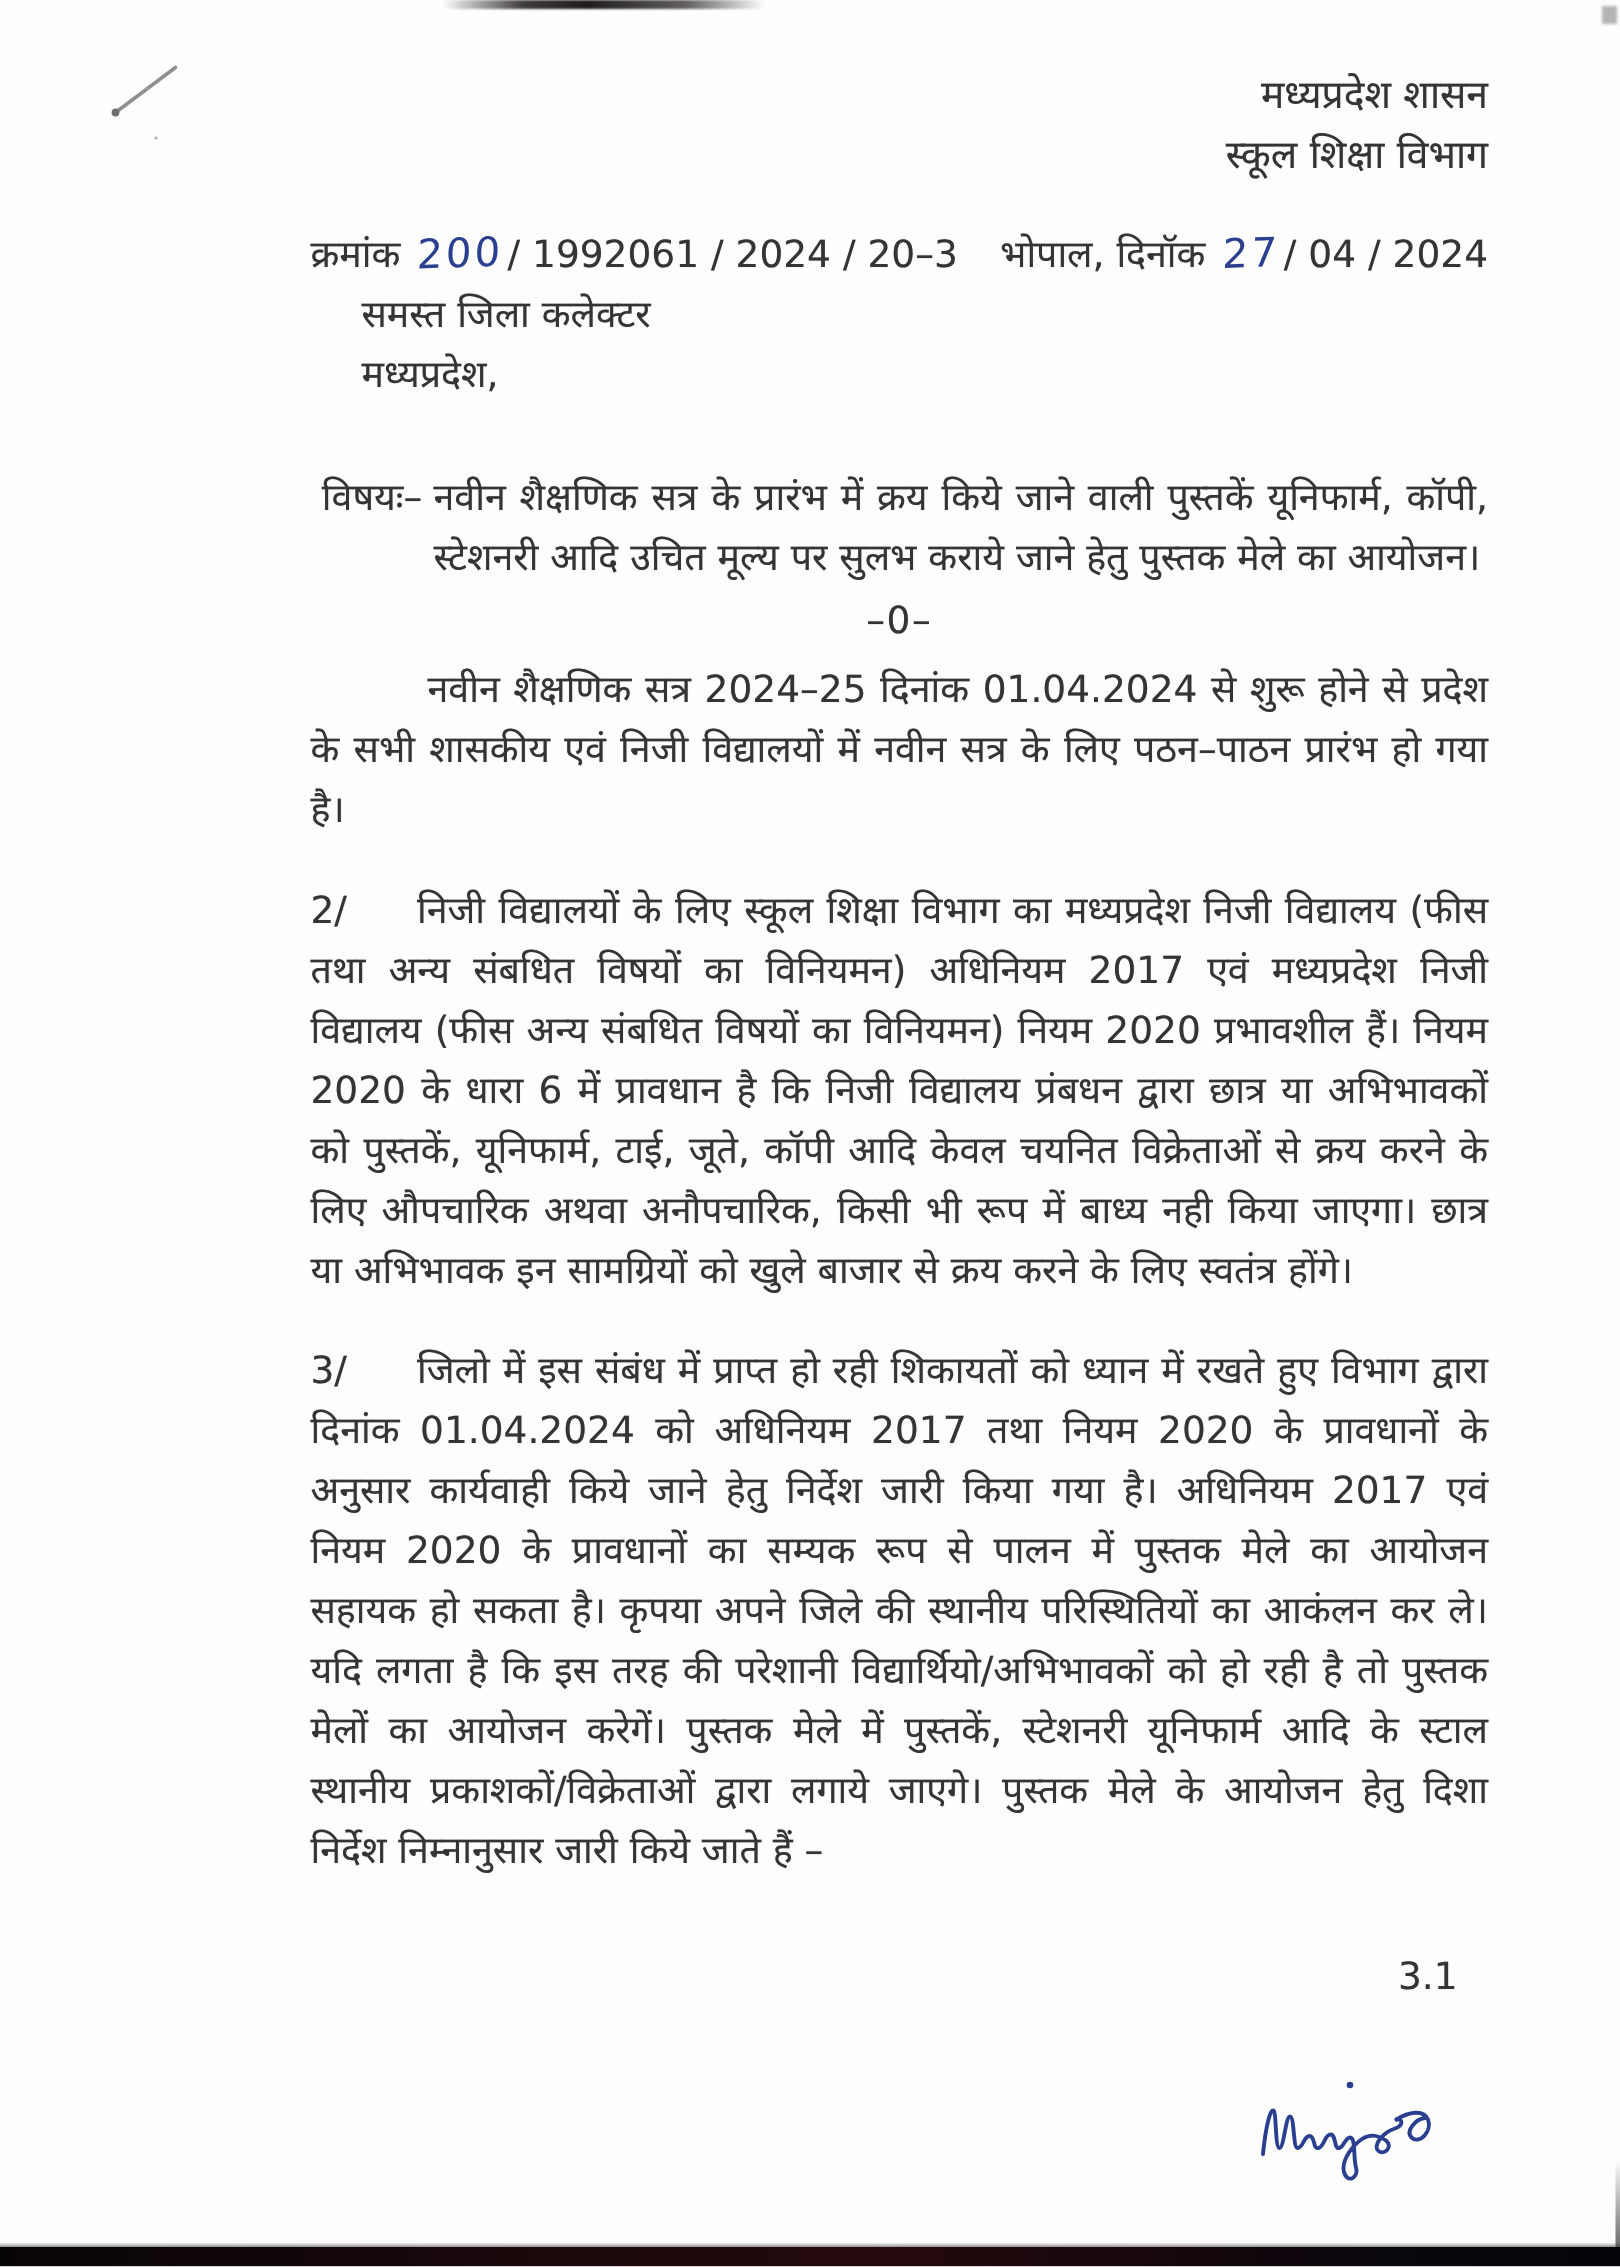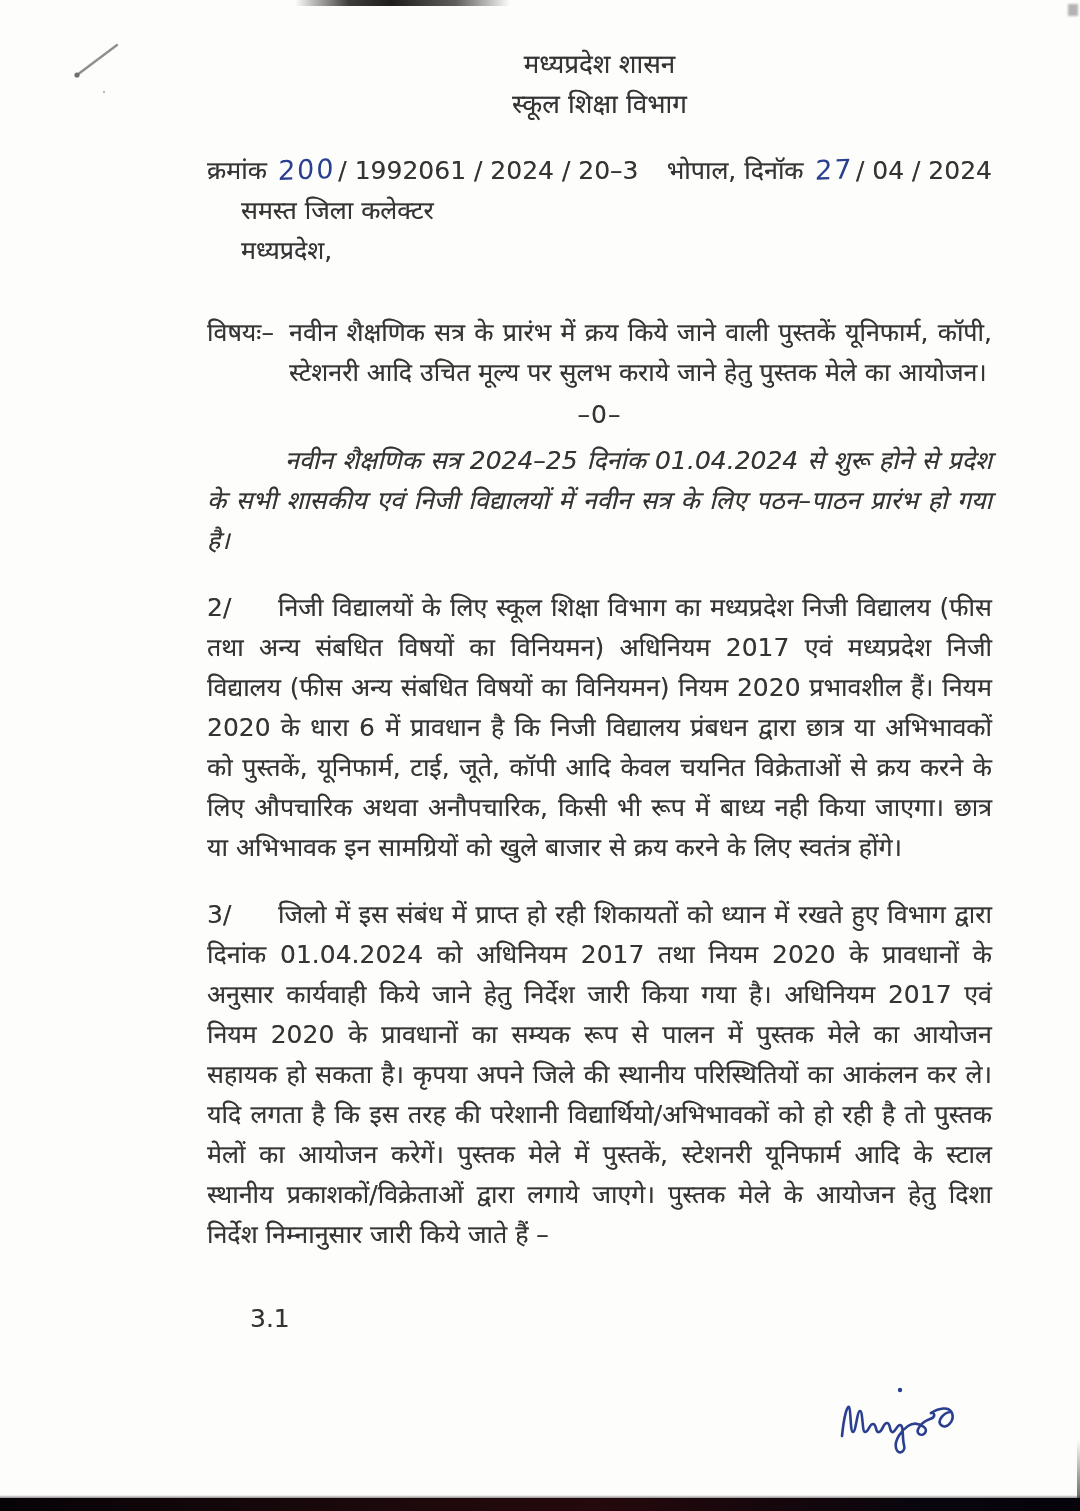--- a/index.html
+++ b/index.html
@@ -11,41 +11,41 @@
     background:#fdfdfc;
     overflow:hidden;
     font-family:"DejaVu Sans","Liberation Sans",sans-serif;
     color:#343434;
     text-shadow:0 0 0.5px rgba(70,70,70,.55);
   }
   .content {
     position:absolute; left:207px; top:44px; width:785px;
     font-size:25px; line-height:40px;
   }
-  .doc-header { text-align:center; font-size:26px; line-height:40px; }
+  .doc-header { text-align:right; font-size:26px; line-height:40px; }
   .ref-row { display:flex; justify-content:space-between; margin-top:26px; white-space:nowrap; }
   .hand {
     color:var(--ink-blue,#2a3f8f);
     display:inline-block;
     font-size:27px; letter-spacing:2px;
     transform:rotate(-2deg) skewX(-4deg);
     text-shadow:none; font-weight:500;
     padding:0 3px;
   }
   .prati { margin-top:8px; }
   .addressee { margin-left:34px; }
   .subject { display:flex; margin-top:42px; }
-  .subject-label { flex:0 0 82px; }
+  .subject-label { flex:0 0 82px;text-align:center; }
   .subject-text { flex:1; text-align:justify; }
   .divider { text-align:center; margin-top:2px; letter-spacing:1px; }
   .para { text-align:justify; }
-  .para.indent { text-indent:78px; margin-top:6px;font-style:italic; }
+  .para.indent { text-indent:78px; margin-top:6px; }
   .para.numbered { margin-top:27px; }
   .pnum { display:inline-block; width:71px; text-indent:0; }
-  .subpoint { display:flex; padding-left:43px; margin-top:44px; }
+  .subpoint { display:flex; padding-left:43px; margin-top:44px;justify-content:flex-end; }
   .subpoint .spnum { flex:0 0 60px; }
   .subpoint .sptext { flex:1; text-align:justify; }
   
   .smudge-top {
     position:absolute; left:295px; top:0; width:215px; height:6px;
     background:linear-gradient(to right, rgba(30,26,26,0), rgba(30,26,26,.85) 25%, rgba(20,16,16,.95) 45%, rgba(30,26,26,.7) 75%, rgba(30,26,26,0));
     filter:blur(.6px);
   }
   .corner-speck {
     position:absolute; right:2px; top:4px; width:10px; height:12px;

